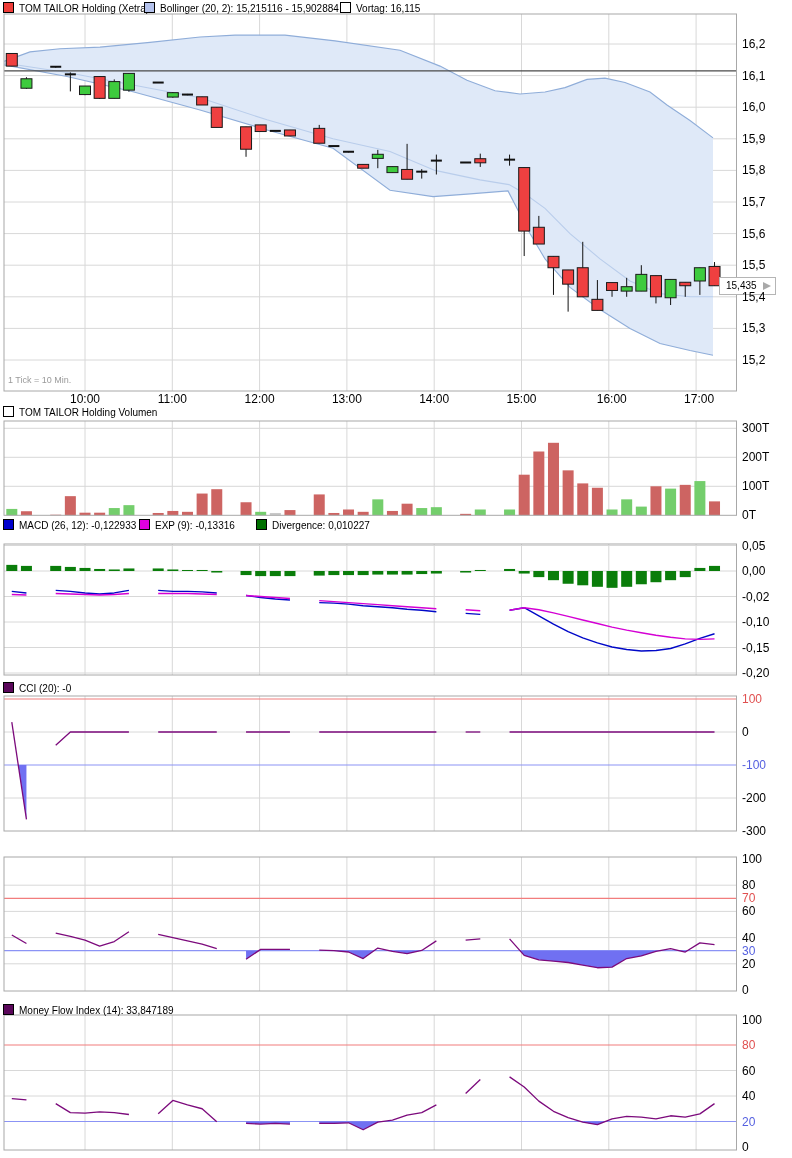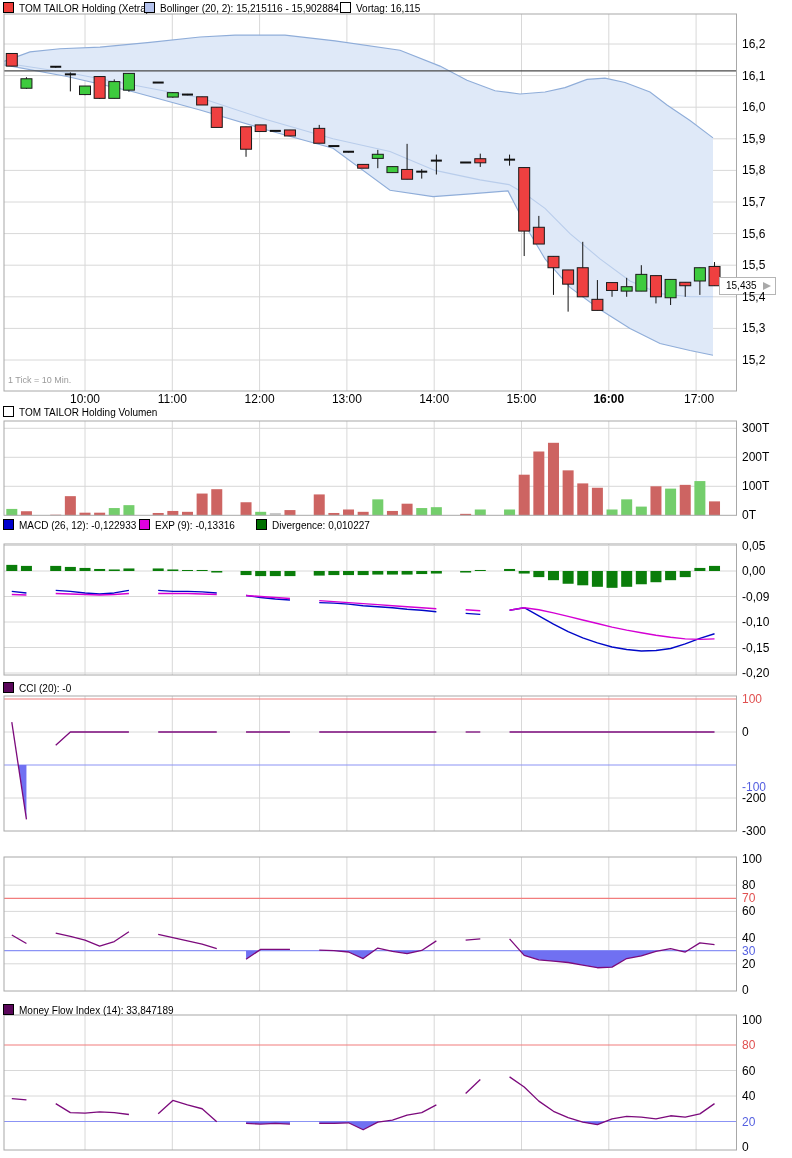--- a/index.html
+++ b/index.html
@@ -374,35 +374,35 @@
       <span class="lbl" style="left: 742px; top: 260.2px; color: rgb(0, 0, 0);">15,5</span>
       <span class="lbl" style="left: 742px; top: 291.8px; color: rgb(0, 0, 0);">15,4</span>
       <span class="lbl" style="left: 742px; top: 323.4px; color: rgb(0, 0, 0);">15,3</span>
       <span class="lbl" style="left: 742px; top: 355px; color: rgb(0, 0, 0);">15,2</span>
       <span class="lbl" style="left: 67px; top: 394px; width: 36px; text-align: center;">10:00</span>
       <span class="lbl" style="left: 154.3px; top: 394px; width: 36px; text-align: center;">11:00</span>
       <span class="lbl" style="left: 241.6px; top: 394px; width: 36px; text-align: center;">12:00</span>
       <span class="lbl" style="left: 328.9px; top: 394px; width: 36px; text-align: center;">13:00</span>
       <span class="lbl" style="left: 416.2px; top: 394px; width: 36px; text-align: center;">14:00</span>
       <span class="lbl" style="left: 503.5px; top: 394px; width: 36px; text-align: center;">15:00</span>
-      <span class="lbl" style="left: 590.8px; top: 394px; width: 36px; text-align: center; font-weight: bold;">16:00</span>
+      <span class="lbl" style="left: 590.8px; top: 394px; width: 36px; text-align: right;">16:00</span>
       <span class="lbl" style="left: 678.1px; top: 394px; width: 36px; text-align: right;">17:00</span>
       <span class="lbl" style="left: 742px; top: 423.3px; color: rgb(0, 0, 0);">300T</span>
       <span class="lbl" style="left: 742px; top: 452.3px; color: rgb(0, 0, 0);">200T</span>
       <span class="lbl" style="left: 742px; top: 481.3px; color: rgb(0, 0, 0);">100T</span>
       <span class="lbl" style="left: 742px; top: 510.3px; color: rgb(0, 0, 0);">0T</span>
       <span class="lbl" style="left: 742px; top: 540.5px; color: rgb(0, 0, 0);">0,05</span>
       <span class="lbl" style="left: 742px; top: 566px; color: rgb(0, 0, 0);">0,00</span>
-      <span class="lbl" style="left: 742px; top: 591.5px; color: rgb(0, 0, 0);">-0,09</span>
+      <span class="lbl" style="left: 742px; top: 591.5px; color: rgb(0, 0, 0);">-0,02</span>
       <span class="lbl" style="left: 742px; top: 617px; color: rgb(0, 0, 0);">-0,10</span>
       <span class="lbl" style="left: 742px; top: 642.5px; color: rgb(0, 0, 0);">-0,15</span>
       <span class="lbl" style="left: 742px; top: 668px; color: rgb(0, 0, 0);">-0,20</span>
       <span class="lbl" style="left: 742px; top: 694px; color: rgb(224, 80, 80);">100</span>
       <span class="lbl" style="left: 742px; top: 727px; color: rgb(0, 0, 0);">0</span>
-      <span class="lbl" style="left: 742px; top: 760px; color: rgb(85, 96, 224); margin-top: 22px;">-100</span>
+      <span class="lbl" style="left: 742px; top: 760px; color: rgb(85, 96, 224);">-100</span>
       <span class="lbl" style="left: 742px; top: 793px; color: rgb(0, 0, 0);">-200</span>
       <span class="lbl" style="left: 742px; top: 826px; color: rgb(0, 0, 0);">-300</span>
       <span class="lbl" style="left: 742px; top: 854px; color: rgb(0, 0, 0);">100</span>
       <span class="lbl" style="left: 742px; top: 880.2px; color: rgb(0, 0, 0);">80</span>
       <span class="lbl" style="left: 742px; top: 893.3px; color: rgb(224, 80, 80);">70</span>
       <span class="lbl" style="left: 742px; top: 906.4px; color: rgb(0, 0, 0);">60</span>
       <span class="lbl" style="left: 742px; top: 932.6px; color: rgb(0, 0, 0);">40</span>
       <span class="lbl" style="left: 742px; top: 945.7px; color: rgb(85, 96, 224);">30</span>
       <span class="lbl" style="left: 742px; top: 958.8px; color: rgb(0, 0, 0);">20</span>
       <span class="lbl" style="left: 742px; top: 985px; color: rgb(0, 0, 0);">0</span>

